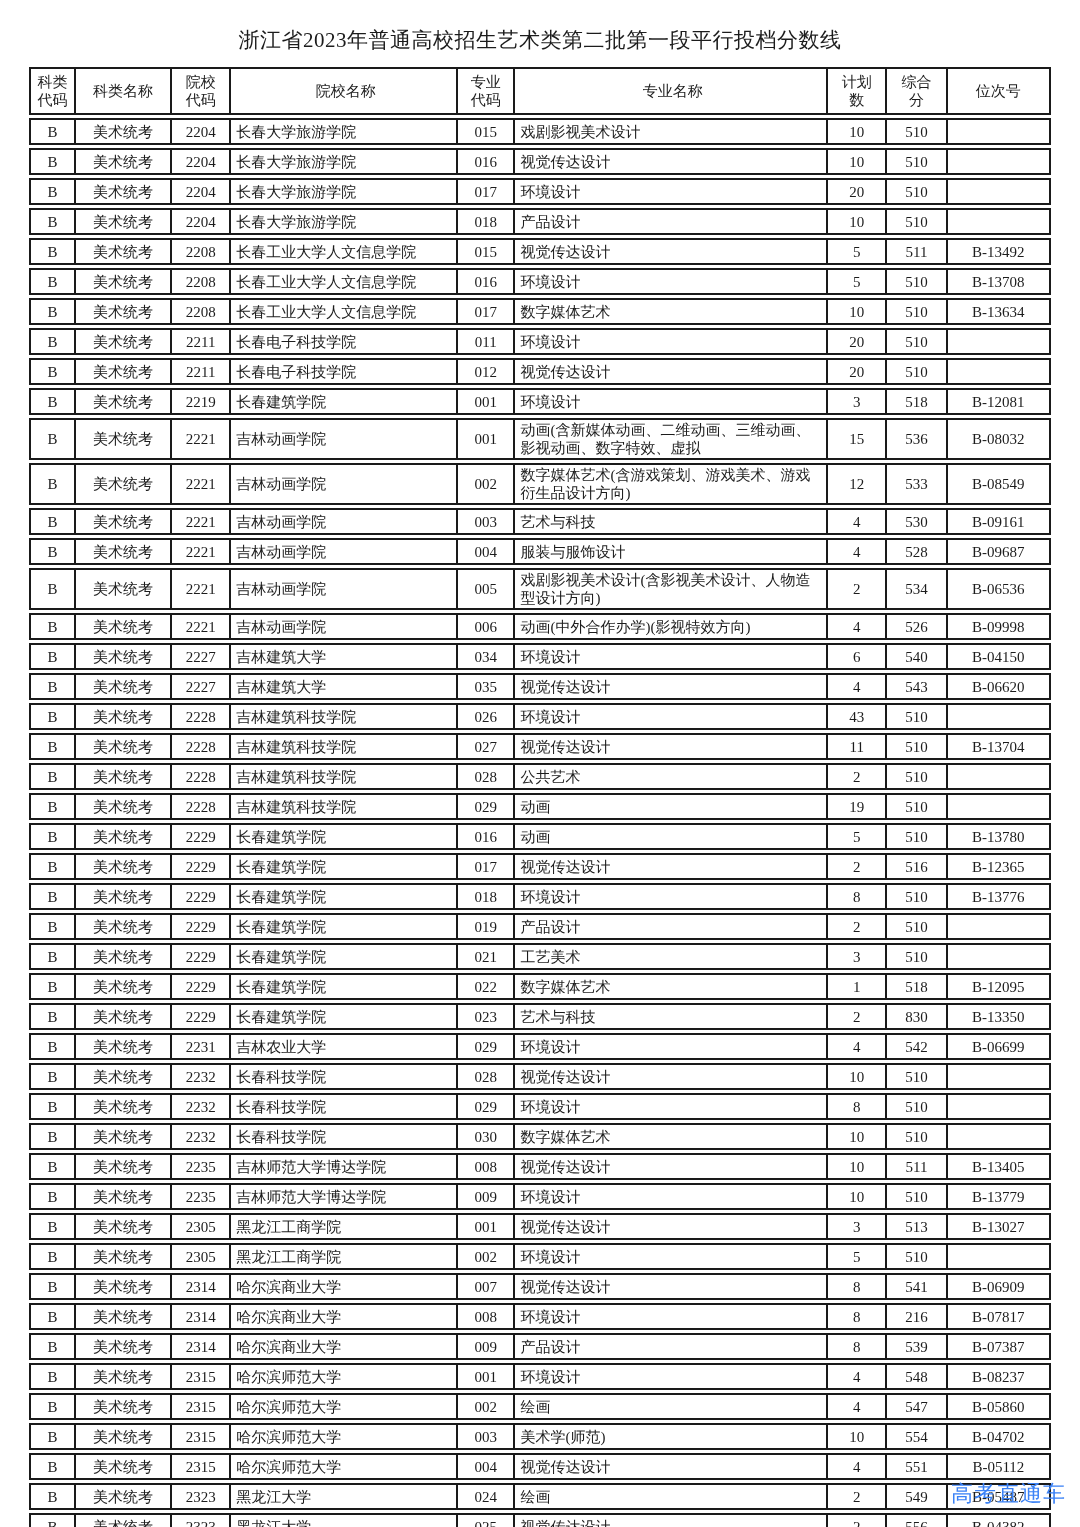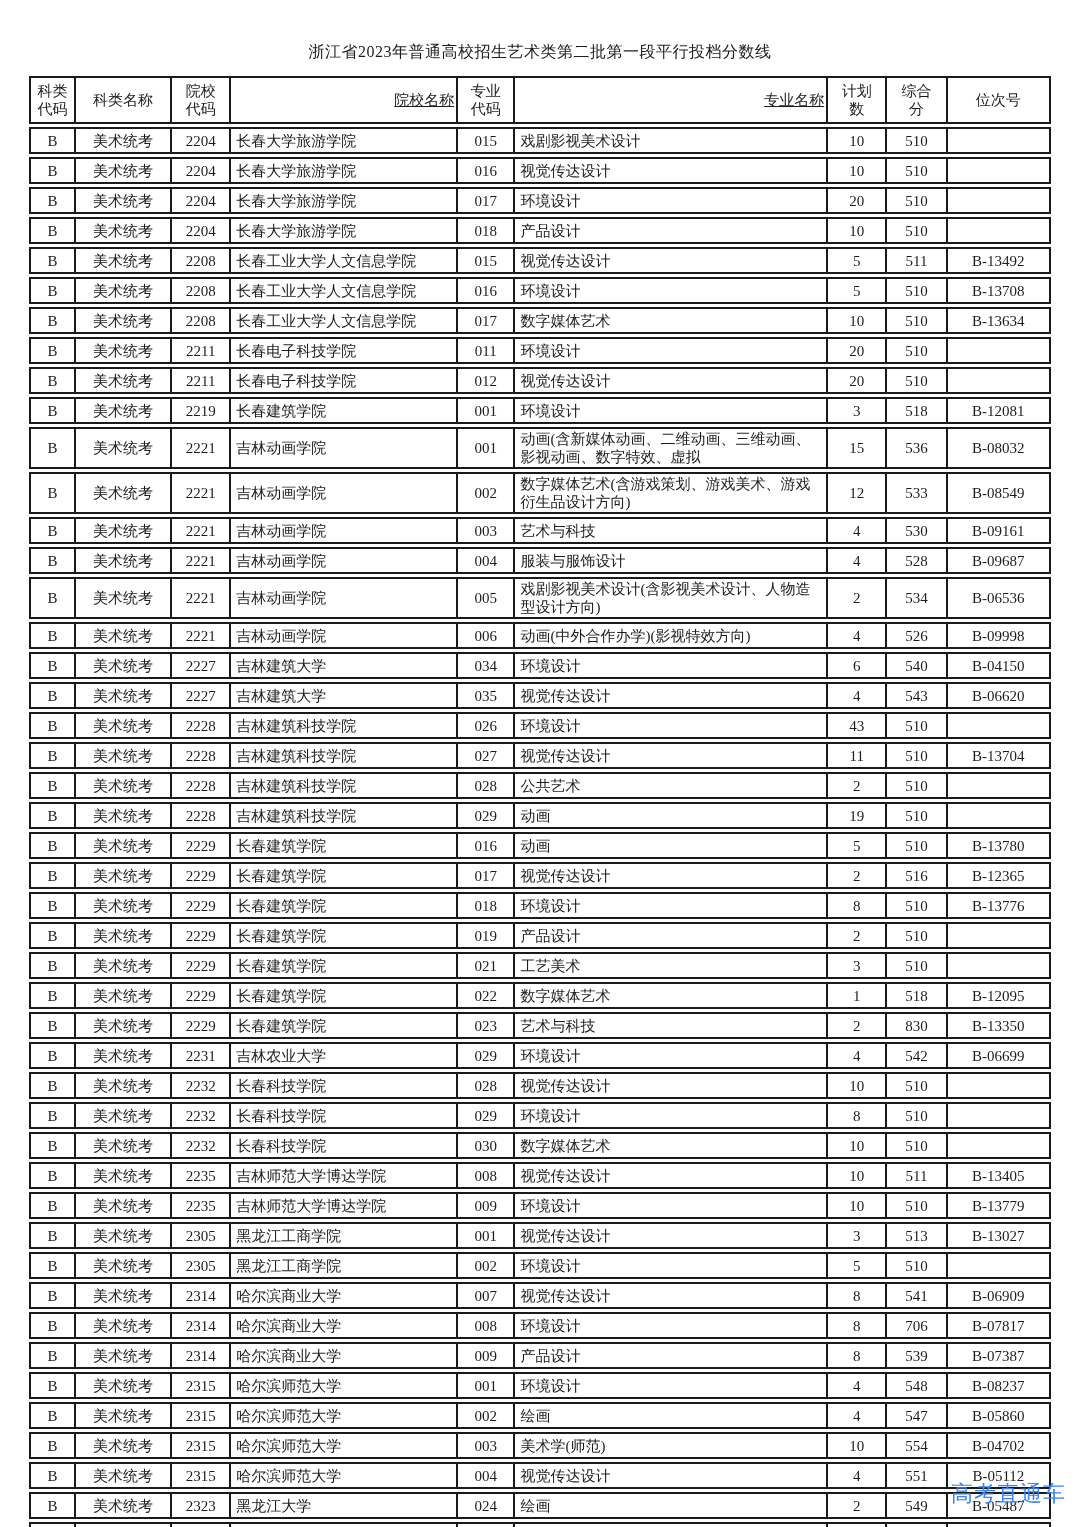--- a/index.html
+++ b/index.html
@@ -10,22 +10,22 @@
   body {
     width: 1080px;
     height: 1527px;
     position: relative;
     overflow: hidden;
     font-family: "Liberation Serif", "DejaVu Serif", serif;
     color: #1c1c1c;
   }
   .page-title {
     text-align: center;
-    margin-top: 42px;
-    font-size: 16px;
+    margin-top: 26px;
+    font-size: 21px;
     font-weight: 400;
     letter-spacing: 0.5px;
     white-space: nowrap;
   }
   table.score-table {
     margin: 10px auto 0 auto;
     width: 1022px;
     border-collapse: separate;
     border-spacing: 0 3px;
     table-layout: fixed;
@@ -44,23 +44,22 @@
   .score-table tr > th:first-child,
   .score-table tr > td:first-child {
     border-left: 2px solid #1a1a1a;
   }
   .score-table thead th {
     white-space: pre-line;
     height: 42px;
     font-weight: 400;
   }
   .score-table thead th.left {
-    text-align: right;
+    text-align: center;
     padding-left: 6px;
-    text-decoration: underline;
   }
   .score-table tbody td {
     height: 21px;
   }
   .score-table tbody td.left {
     text-align: left;
     padding-left: 5px;
   }
   .watermark {
     position: absolute;
@@ -535,21 +534,21 @@
         <td>B-06909</td>
       </tr>
       <tr>
         <td>B</td>
         <td>美术统考</td>
         <td>2314</td>
         <td class="left">哈尔滨商业大学</td>
         <td>008</td>
         <td class="left">环境设计</td>
         <td>8</td>
-        <td>706</td>
+        <td>216</td>
         <td>B-07817</td>
       </tr>
       <tr>
         <td>B</td>
         <td>美术统考</td>
         <td>2314</td>
         <td class="left">哈尔滨商业大学</td>
         <td>009</td>
         <td class="left">产品设计</td>
         <td>8</td>

